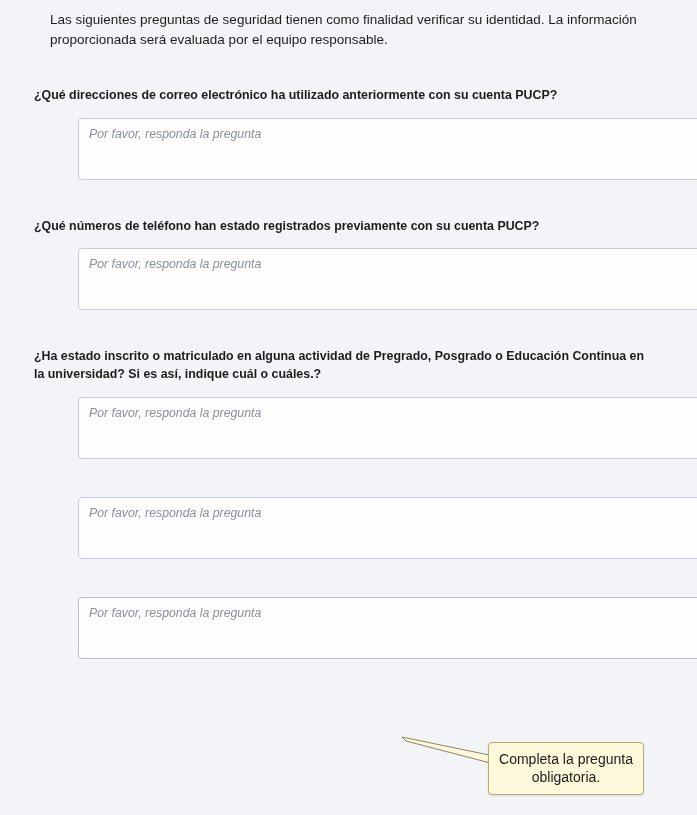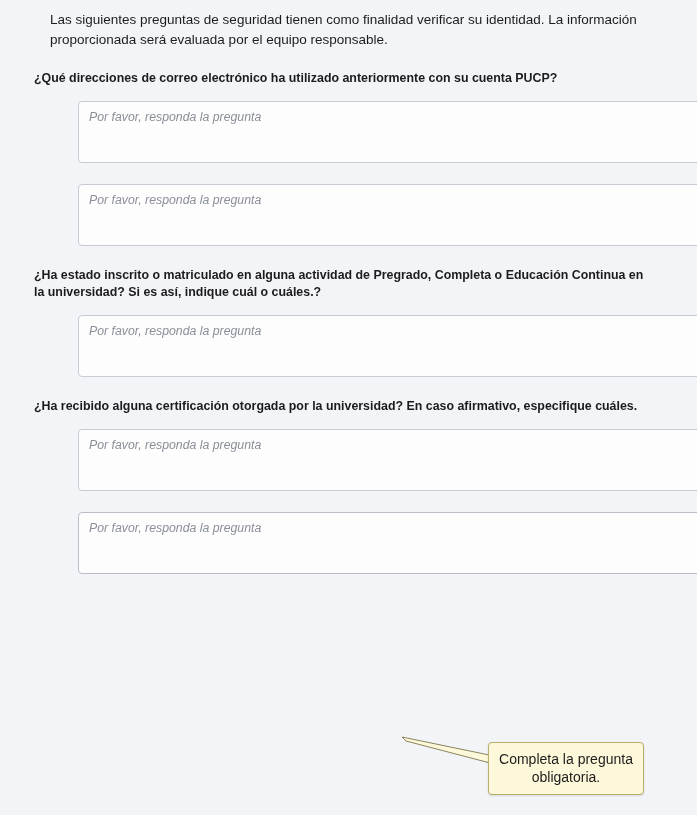--- a/index.html
+++ b/index.html
@@ -21,21 +21,21 @@
     width: 697px;
   }
   .intro {
     font-size: 13.5px;
     line-height: 1.45;
     color: #1c1c1c;
     margin: 0 0 8px 16px;
     max-width: 600px;
   }
   .q-block {
-    margin-top: 21px;
+    margin-top: 38px;
   }
   .q-label {
     font-size: 12.4px;
     font-weight: bold;
     line-height: 1.42;
     color: #1c1c1c;
     margin: 0 0 13px 0;
     max-width: 615px;
   }
   .req-mark {
@@ -131,44 +131,44 @@
       <textarea class="answer-box" placeholder="Por favor, responda la pregunta" style=""></textarea>
       <span class="grip">
           <i></i>
           <i></i>
           <i></i>
         </span>
     </div>
   </div>
 
   <div class="q-block">
+    <div class="q-label">¿Qué números de teléfono han estado registrados previamente con su cuenta PUCP?</div>
     <div class="ta-wrap">
       <textarea class="answer-box" placeholder="Por favor, responda la pregunta" style=""></textarea>
       <span class="grip">
           <i></i>
           <i></i>
           <i></i>
         </span>
     </div>
   </div>
 
   <div class="q-block">
-    <div class="q-label">¿Ha estado inscrito o matriculado en alguna actividad de Pregrado, Completa o Educación Continua en la universidad? Si es así, indique cuál o cuáles.?</div>
+    <div class="q-label">¿Ha estado inscrito o matriculado en alguna actividad de Pregrado, Posgrado o Educación Continua en la universidad? Si es así, indique cuál o cuáles.?</div>
     <div class="ta-wrap">
       <textarea class="answer-box" placeholder="Por favor, responda la pregunta" style=""></textarea>
       <span class="grip">
           <i></i>
           <i></i>
           <i></i>
         </span>
     </div>
   </div>
 
   <div class="q-block">
-    <div class="q-label">¿Ha recibido alguna certificación otorgada por la universidad? En caso afirmativo, especifique cuáles.</div>
     <div class="ta-wrap">
       <textarea class="answer-box" placeholder="Por favor, responda la pregunta" style=""></textarea>
       <span class="grip">
           <i></i>
           <i></i>
           <i></i>
         </span>
     </div>
   </div>
 

